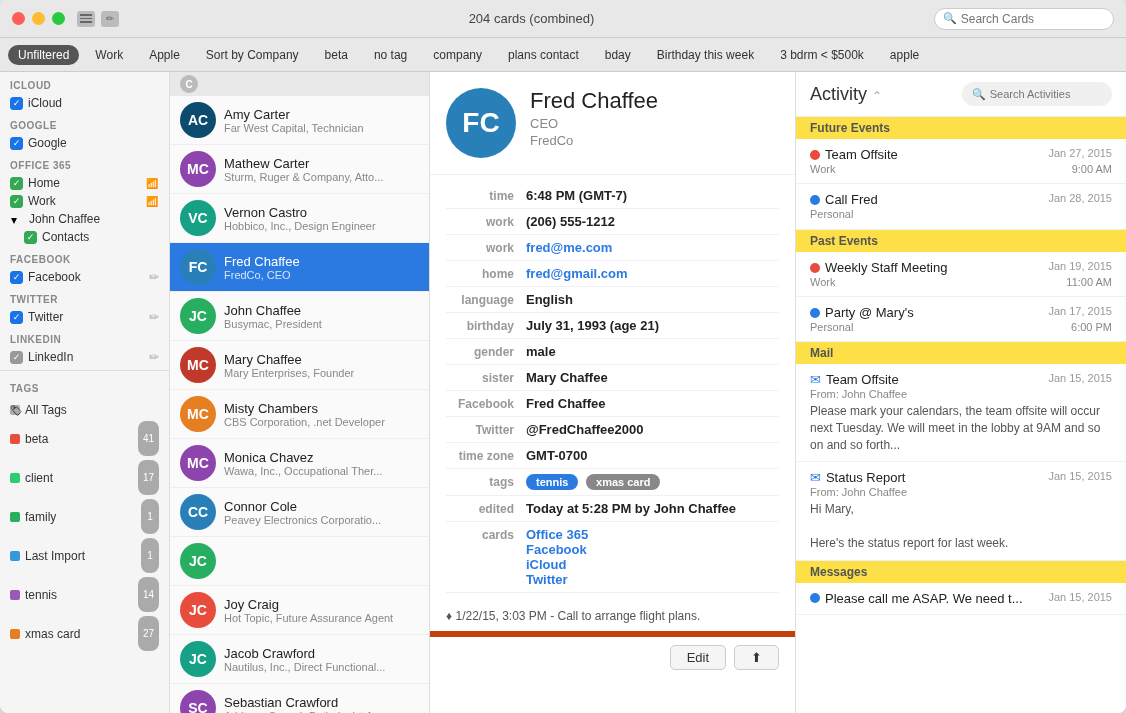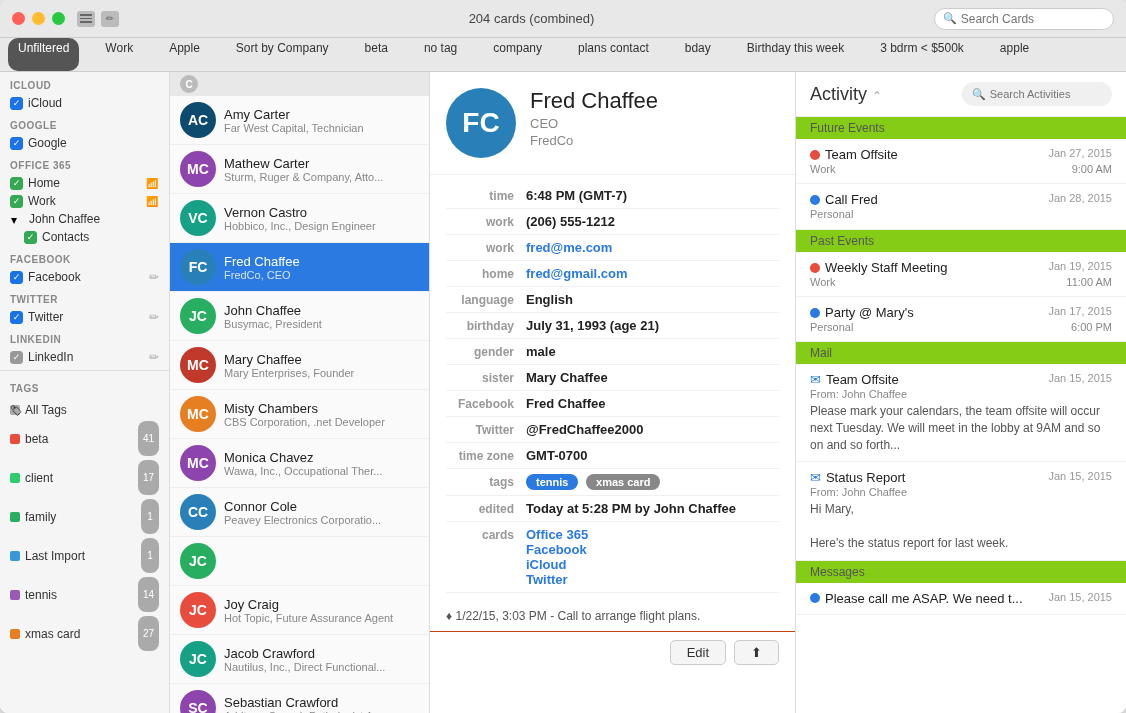--- a/index.html
+++ b/index.html
@@ -12,21 +12,21 @@
     .traffic-lights { display: flex; gap: 7px; margin-right: 12px; }
     .traffic-light { width: 13px; height: 13px; border-radius: 50%; }
     .tl-red { background: #ff5f57; }
     .tl-yellow { background: #febc2e; }
     .tl-green { background: #28c840; }
     .titlebar-title { flex: 1; text-align: center; font-size: 13px; color: #444; font-weight: 500; }
     .search-bar-title { width: 180px; height: 22px; background: white; border-radius: 11px; border: 1px solid #ccc; display: flex; align-items: center; padding: 0 8px; gap: 4px; }
     .search-bar-title input { border: none; outline: none; font-size: 12px; color: #888; width: 100%; background: transparent; }
 
     
-    .filterbar { background: #e8e8e8; height: 34px; display: flex; padding: 0 8px; gap: 16px; border-bottom: 1px solid #ccc; flex-shrink: 0; }
+    .filterbar { background: #e8e8e8; height: 34px; display: flex; align-items: center; padding: 0 8px; gap: 6px; border-bottom: 1px solid #ccc; flex-shrink: 0; }
     .filter-tag { padding: 3px 10px; border-radius: 10px; font-size: 12px; cursor: pointer; color: #333; }
     .filter-tag.active { background: #555; color: white; }
 
     
     .main { display: flex; flex: 1; overflow: hidden; }
 
     
     .sidebar { width: 170px; background: #f5f5f5; border-right: 1px solid #ddd; overflow-y: auto; flex-shrink: 0; }
     .sidebar-section-title { font-size: 10px; font-weight: 700; color: #888; text-transform: uppercase; padding: 8px 10px 3px; letter-spacing: 0.5px; }
     .sidebar-item { display: flex; align-items: center; padding: 2px 10px; gap: 5px; cursor: pointer; }
@@ -70,29 +70,29 @@
     .detail-rows { padding: 8px 16px; }
     .detail-row { display: flex; align-items: flex-start; padding: 5px 0; border-bottom: 1px solid #f0f0f0; font-weight: bold; }
     .detail-label { width: 80px; text-align: right; font-size: 12px; color: #999; padding-right: 12px; padding-top: 1px; flex-shrink: 0; }
     .detail-value { font-size: 13px; color: #222; flex: 1; }
     .detail-link { color: #2a7ae2; text-decoration: none; }
     .tag-pill { display: inline-block; padding: 2px 10px; border-radius: 10px; font-size: 11px; color: white; margin-right: 4px; }
     .tag-tennis { background: #2a7ae2; }
     .tag-xmas { background: #888; }
     .detail-note { padding: 8px 16px; }
     .detail-note-text { font-size: 12px; color: #555; }
-    .detail-footer { display: flex; justify-content: flex-end; padding: 8px 16px; gap: 8px; border-top: 1px solid #c2410c; }
+    .detail-footer { display: flex; justify-content: flex-end; padding: 8px 16px; gap: 8px; border-top: 6px solid #c2410c; }
     .detail-btn { padding: 4px 16px; border-radius: 5px; font-size: 13px; cursor: pointer; border: 1px solid #ccc; background: #f5f5f5; color: #333; }
 
     
     .activity-panel { width: 330px; background: white; overflow-y: auto; flex-shrink: 0; }
     .activity-header { display: flex; align-items: center; padding: 10px 14px; border-bottom: 1px solid #eee; }
     .activity-title { font-size: 18px; color: #333; font-weight: 400; flex: 1; }
     .activity-search { height: 24px; background: #f0f0f0; border-radius: 12px; border: none; padding: 0 10px; font-size: 12px; color: #888; width: 140px; display: flex; align-items: center; gap: 4px; }
-    .activity-section-title { background: #84cc16; padding: 4px 14px; font-size: 12px; font-weight: 400; color: #555; }
+    .activity-section-title { background: #fde047; padding: 4px 14px; font-size: 12px; font-weight: 700; color: #555; }
     .activity-item { padding: 8px 14px; border-bottom: 1px solid #f0f0f0; }
     .activity-item-header { display: flex; justify-content: space-between; align-items: flex-start; }
     .activity-item-name { font-size: 13px; font-weight: 500; color: #222; display: flex; align-items: center; gap: 5px; }
     .activity-item-date { font-size: 11px; color: #999; }
     .activity-item-sub { font-size: 11px; color: #888; margin-top: 1px; }
     .activity-item-body { font-size: 12px; color: #555; margin-top: 3px; line-height: 1.4; }
     .event-dot { width: 10px; height: 10px; border-radius: 50%; flex-shrink: 0; }
     .dot-red { background: #e74c3c; }
     .dot-blue { background: #2a7ae2; }
     .mail-icon { color: #2a7ae2; font-size: 13px; }

